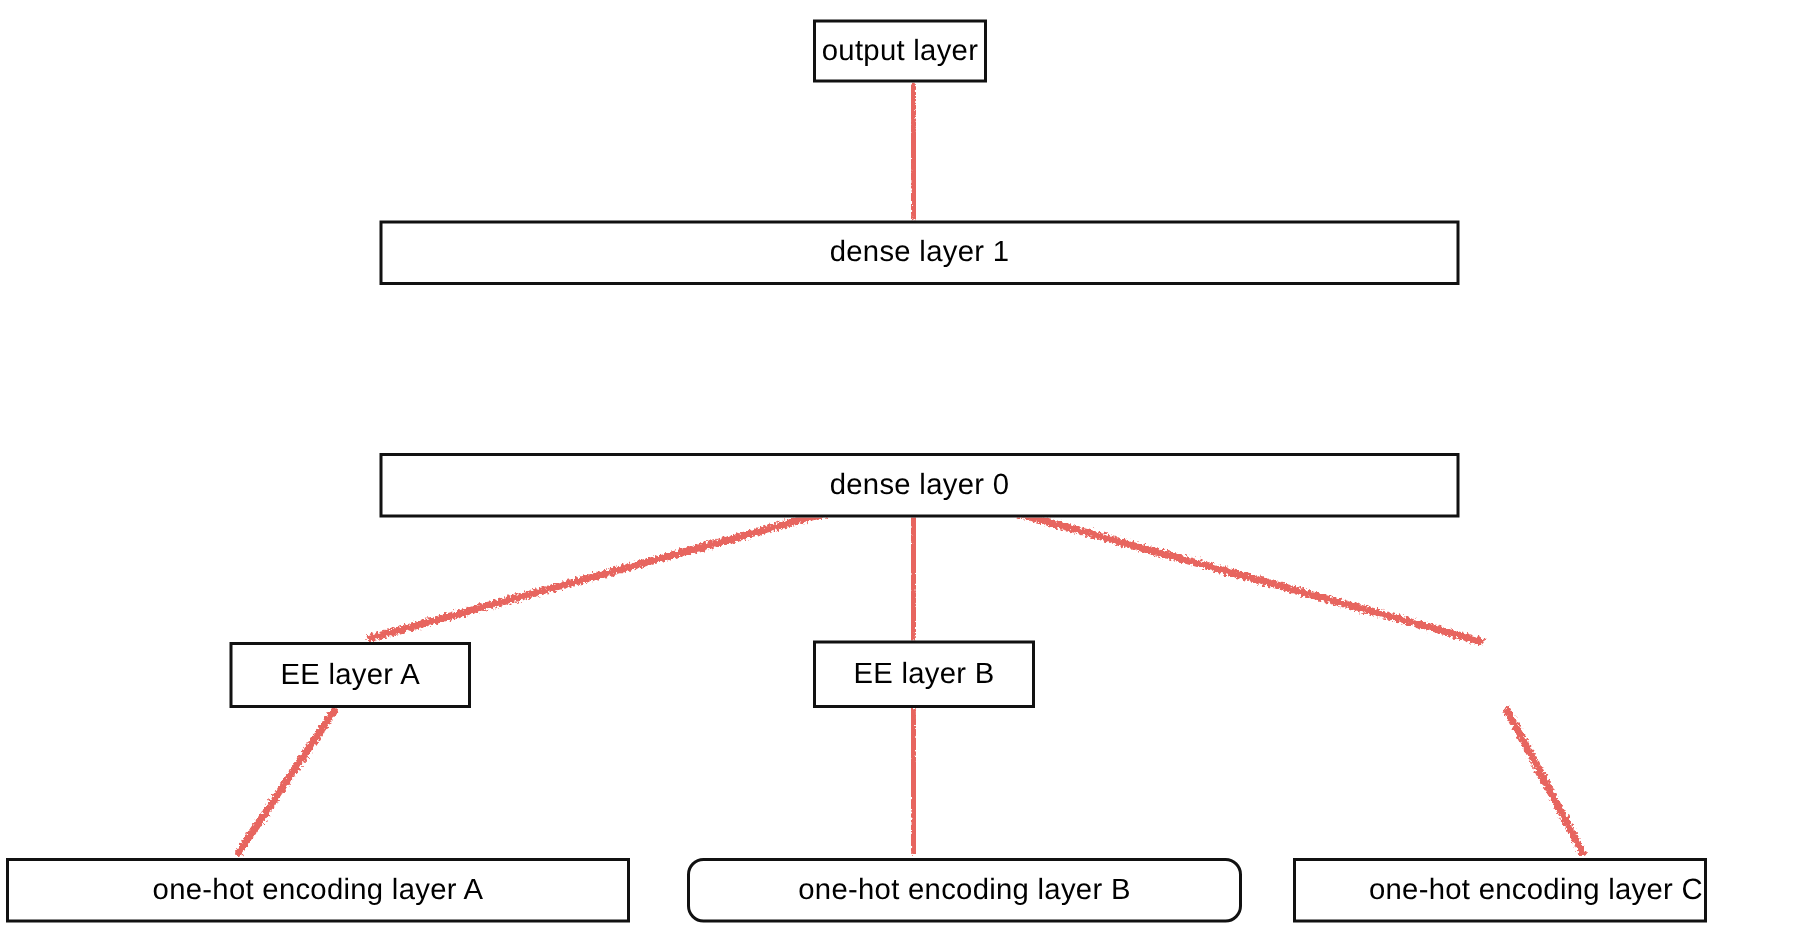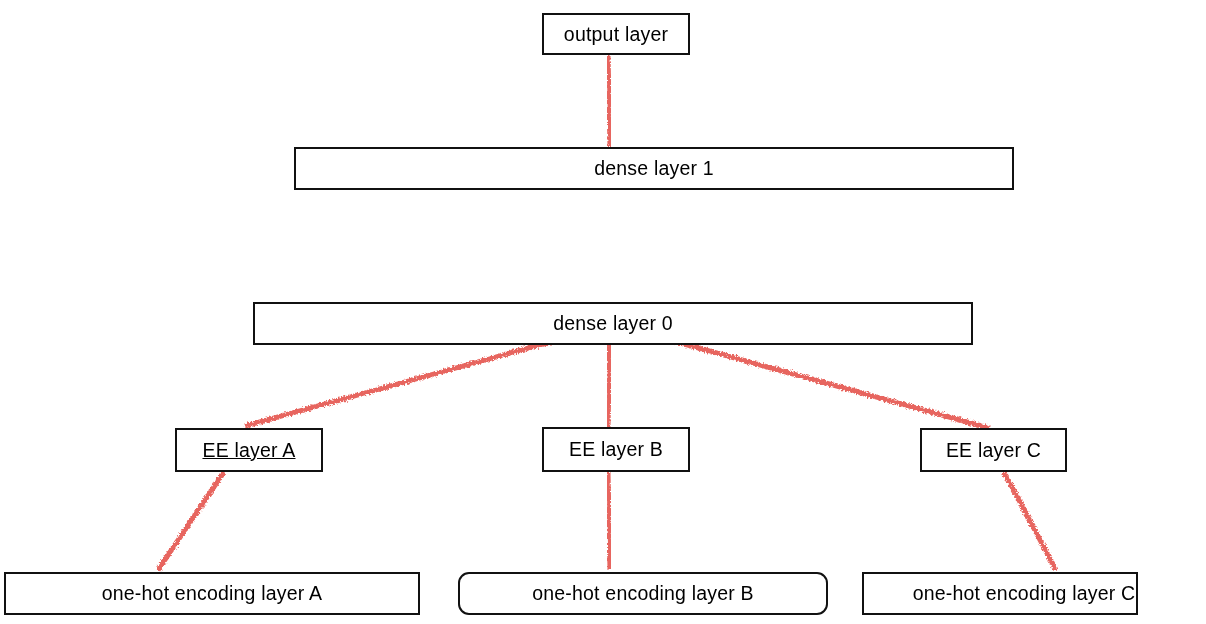--- a/index.html
+++ b/index.html
@@ -30,24 +30,24 @@
     border: 2.7px solid #111111;
     display: flex;
     align-items: center;
     justify-content: center;
     font-size: 19.5px;
     letter-spacing: 0.2px;
     color: #000000;
     box-sizing: border-box;
     white-space: nowrap;
   }
-  .n-output   { left: 542px; top: 13px;  width: 148px; height: 42px; }
-  .n-dense1   { left: 253px; top: 147px; width: 720px; height: 43px; margin-left: 41px; }
+  .n-output   { left: 542px; top: 13px;  width: 116px; height: 42px; }
+  .n-dense1   { left: 253px; top: 147px; width: 720px; height: 43px; }
   .n-dense0   { left: 253px; top: 282px; width: 720px; height: 43px; margin-top: 20px; }
-  .n-eeA      { left: 175px; top: 428px; width: 148px; height: 44px; text-decoration: underline; }
+  .n-eeA      { left: 153px; top: 428px; width: 161px; height: 44px; }
   .n-eeB      { left: 542px; top: 427px; width: 148px; height: 45px; }
   .n-eeC      { left: 920px; top: 428px; width: 147px; height: 44px; }
   .n-onehotA  { left: 4px;  top: 572px; width: 416px; height: 43px; }
   .n-onehotB  { left: 458px; top: 572px; width: 370px; height: 43px; border-radius: 11px; }
   .n-onehotC  { left: 862px; top: 572px; width: 276px; height: 43px; padding-left: 48px; }
 </style>
 </head>
 <body>
 
 <div class="canvas">
@@ -69,18 +69,17 @@
         <line x1="608" y1="472" x2="610" y2="570" stroke="#e7655e" stroke-width="5" stroke-linecap="butt" filter="url(#rough-line)"></line>
         <line x1="1004" y1="472" x2="1056" y2="570" stroke="#e7655e" stroke-width="5" stroke-linecap="butt" filter="url(#rough-line)"></line>
       </g>
   </svg>
 
   <div class="node n-output">output layer</div>
   <div class="node n-dense1">dense layer 1</div>
   <div class="node n-dense0">dense layer 0</div>
   <div class="node n-eeA">EE layer A</div>
   <div class="node n-eeB">EE layer B</div>
-  <div class="node n-eeC">EE layer C</div>
   <div class="node n-onehotA">one-hot encoding layer A</div>
   <div class="node n-onehotB">one-hot encoding layer B</div>
   <div class="node n-onehotC">one-hot encoding layer C</div>
 
 </div>
 
 </body></html>

